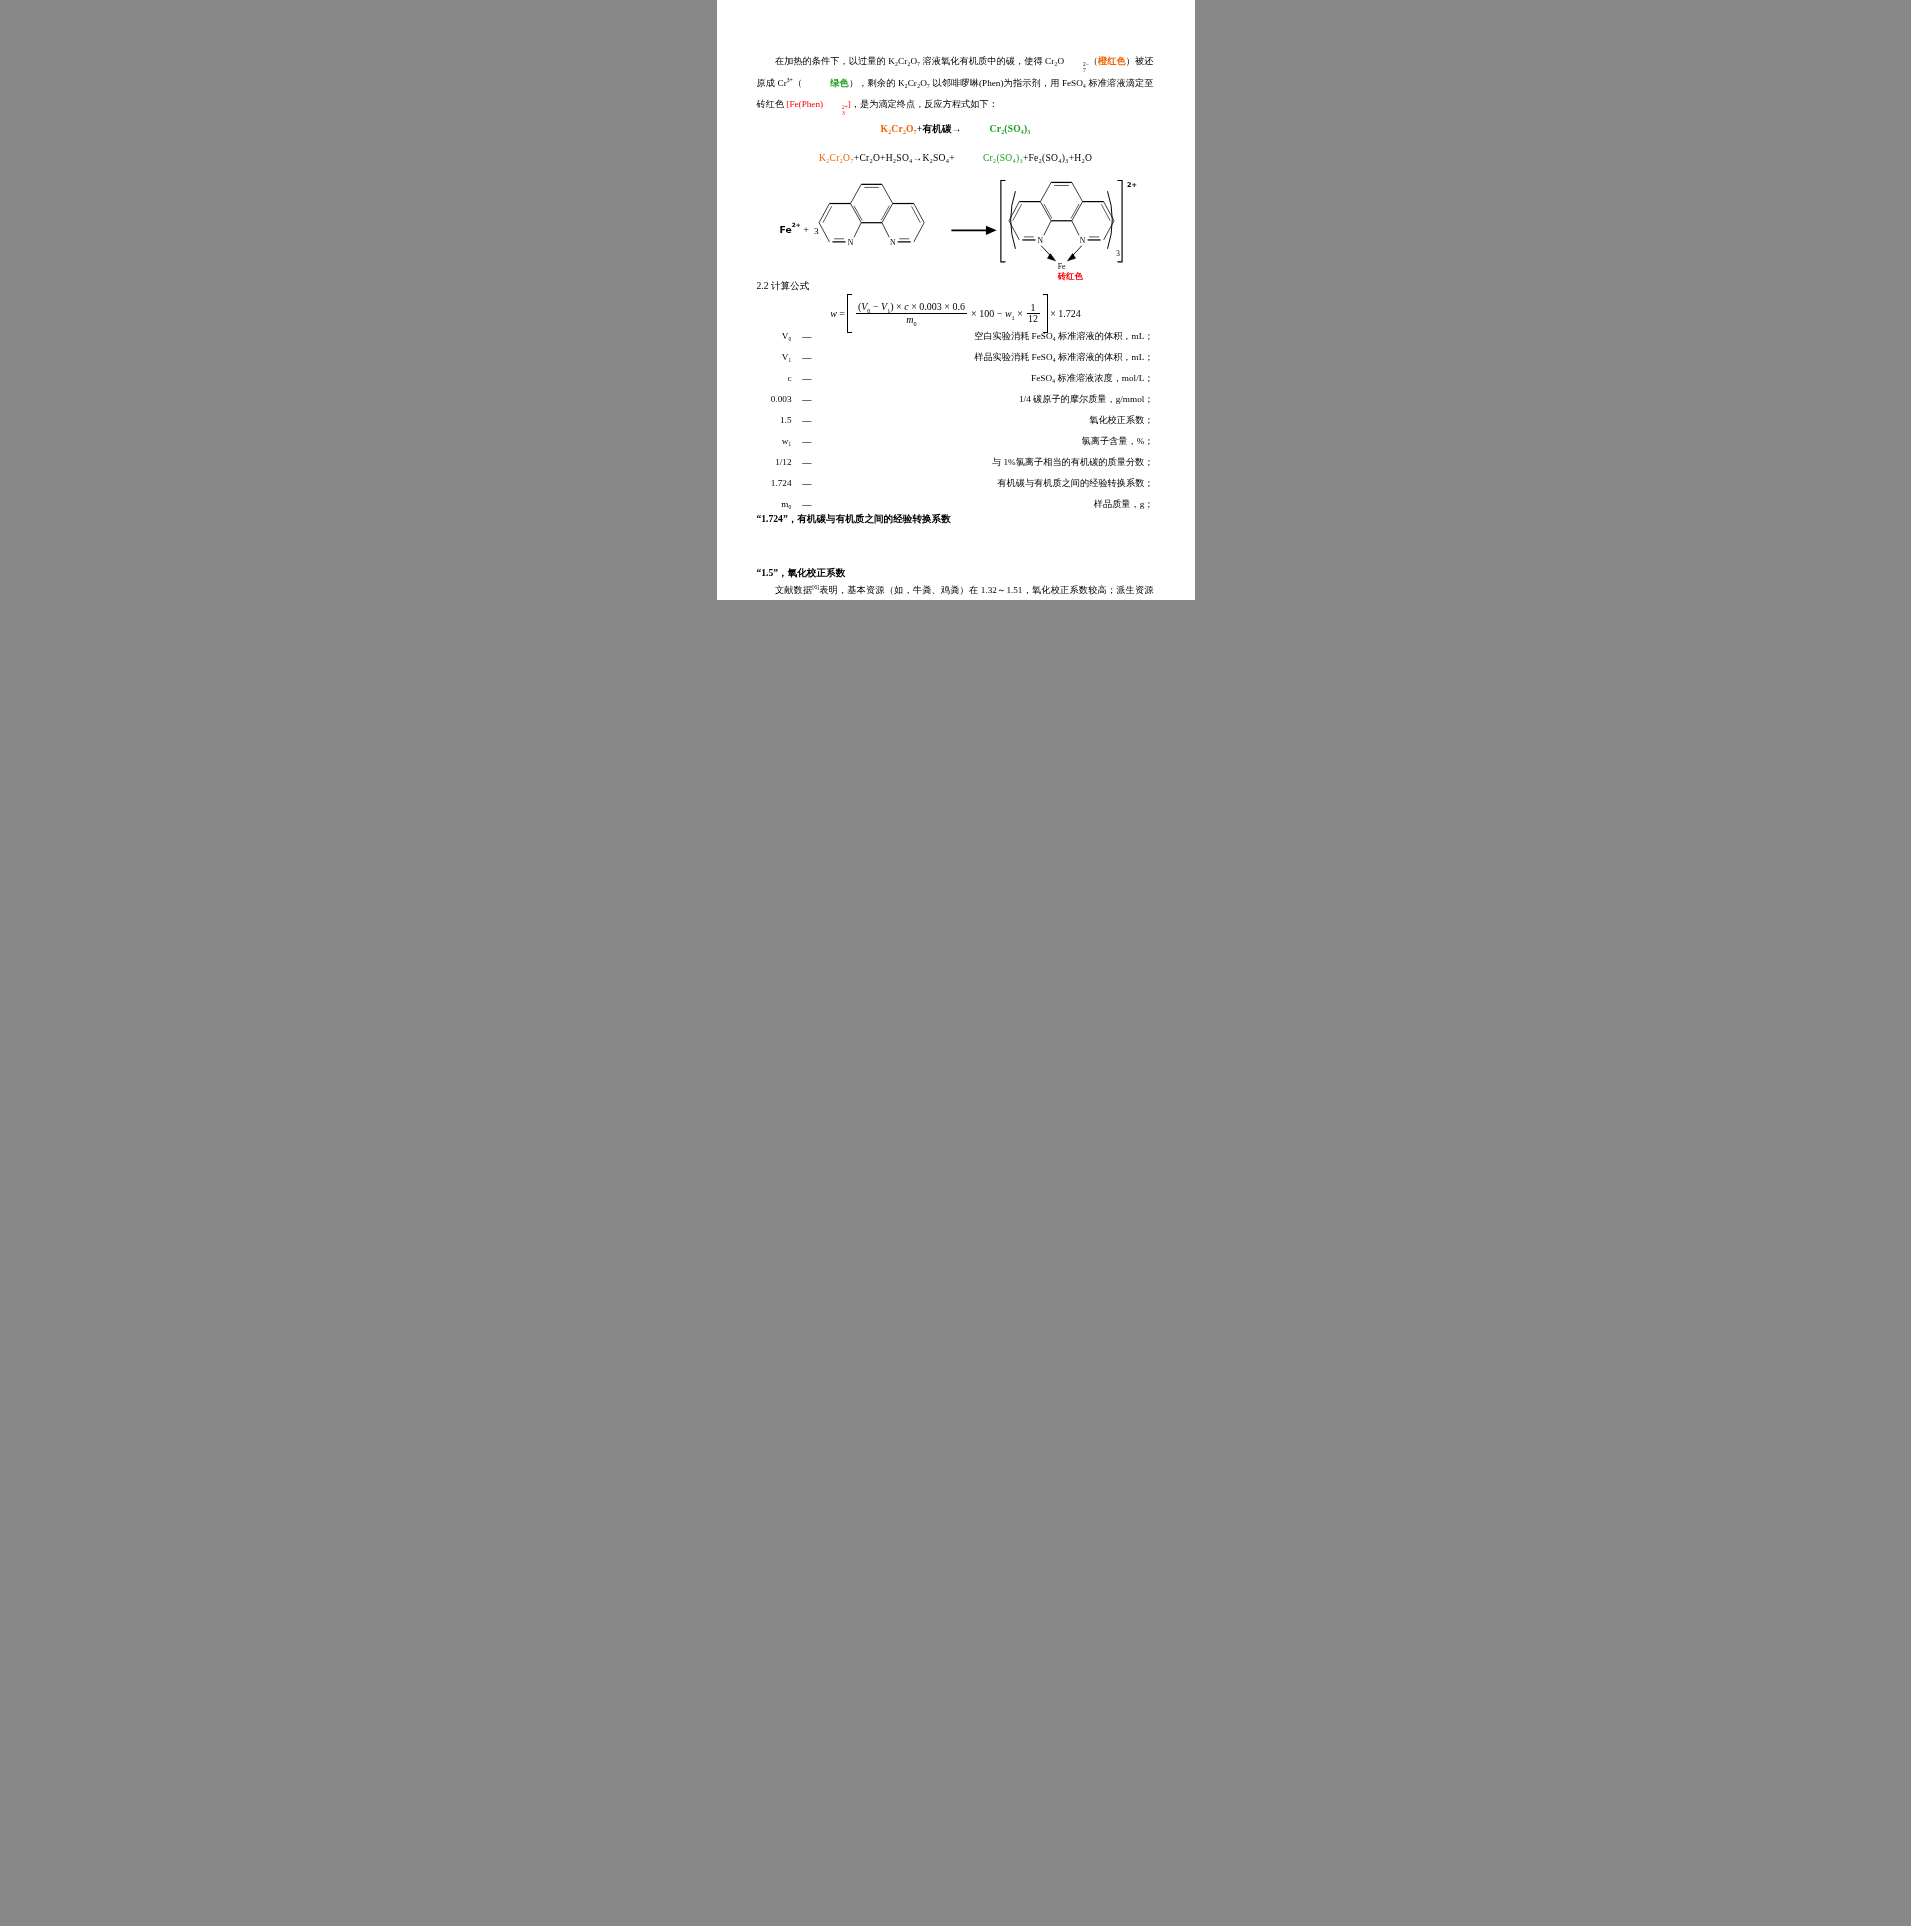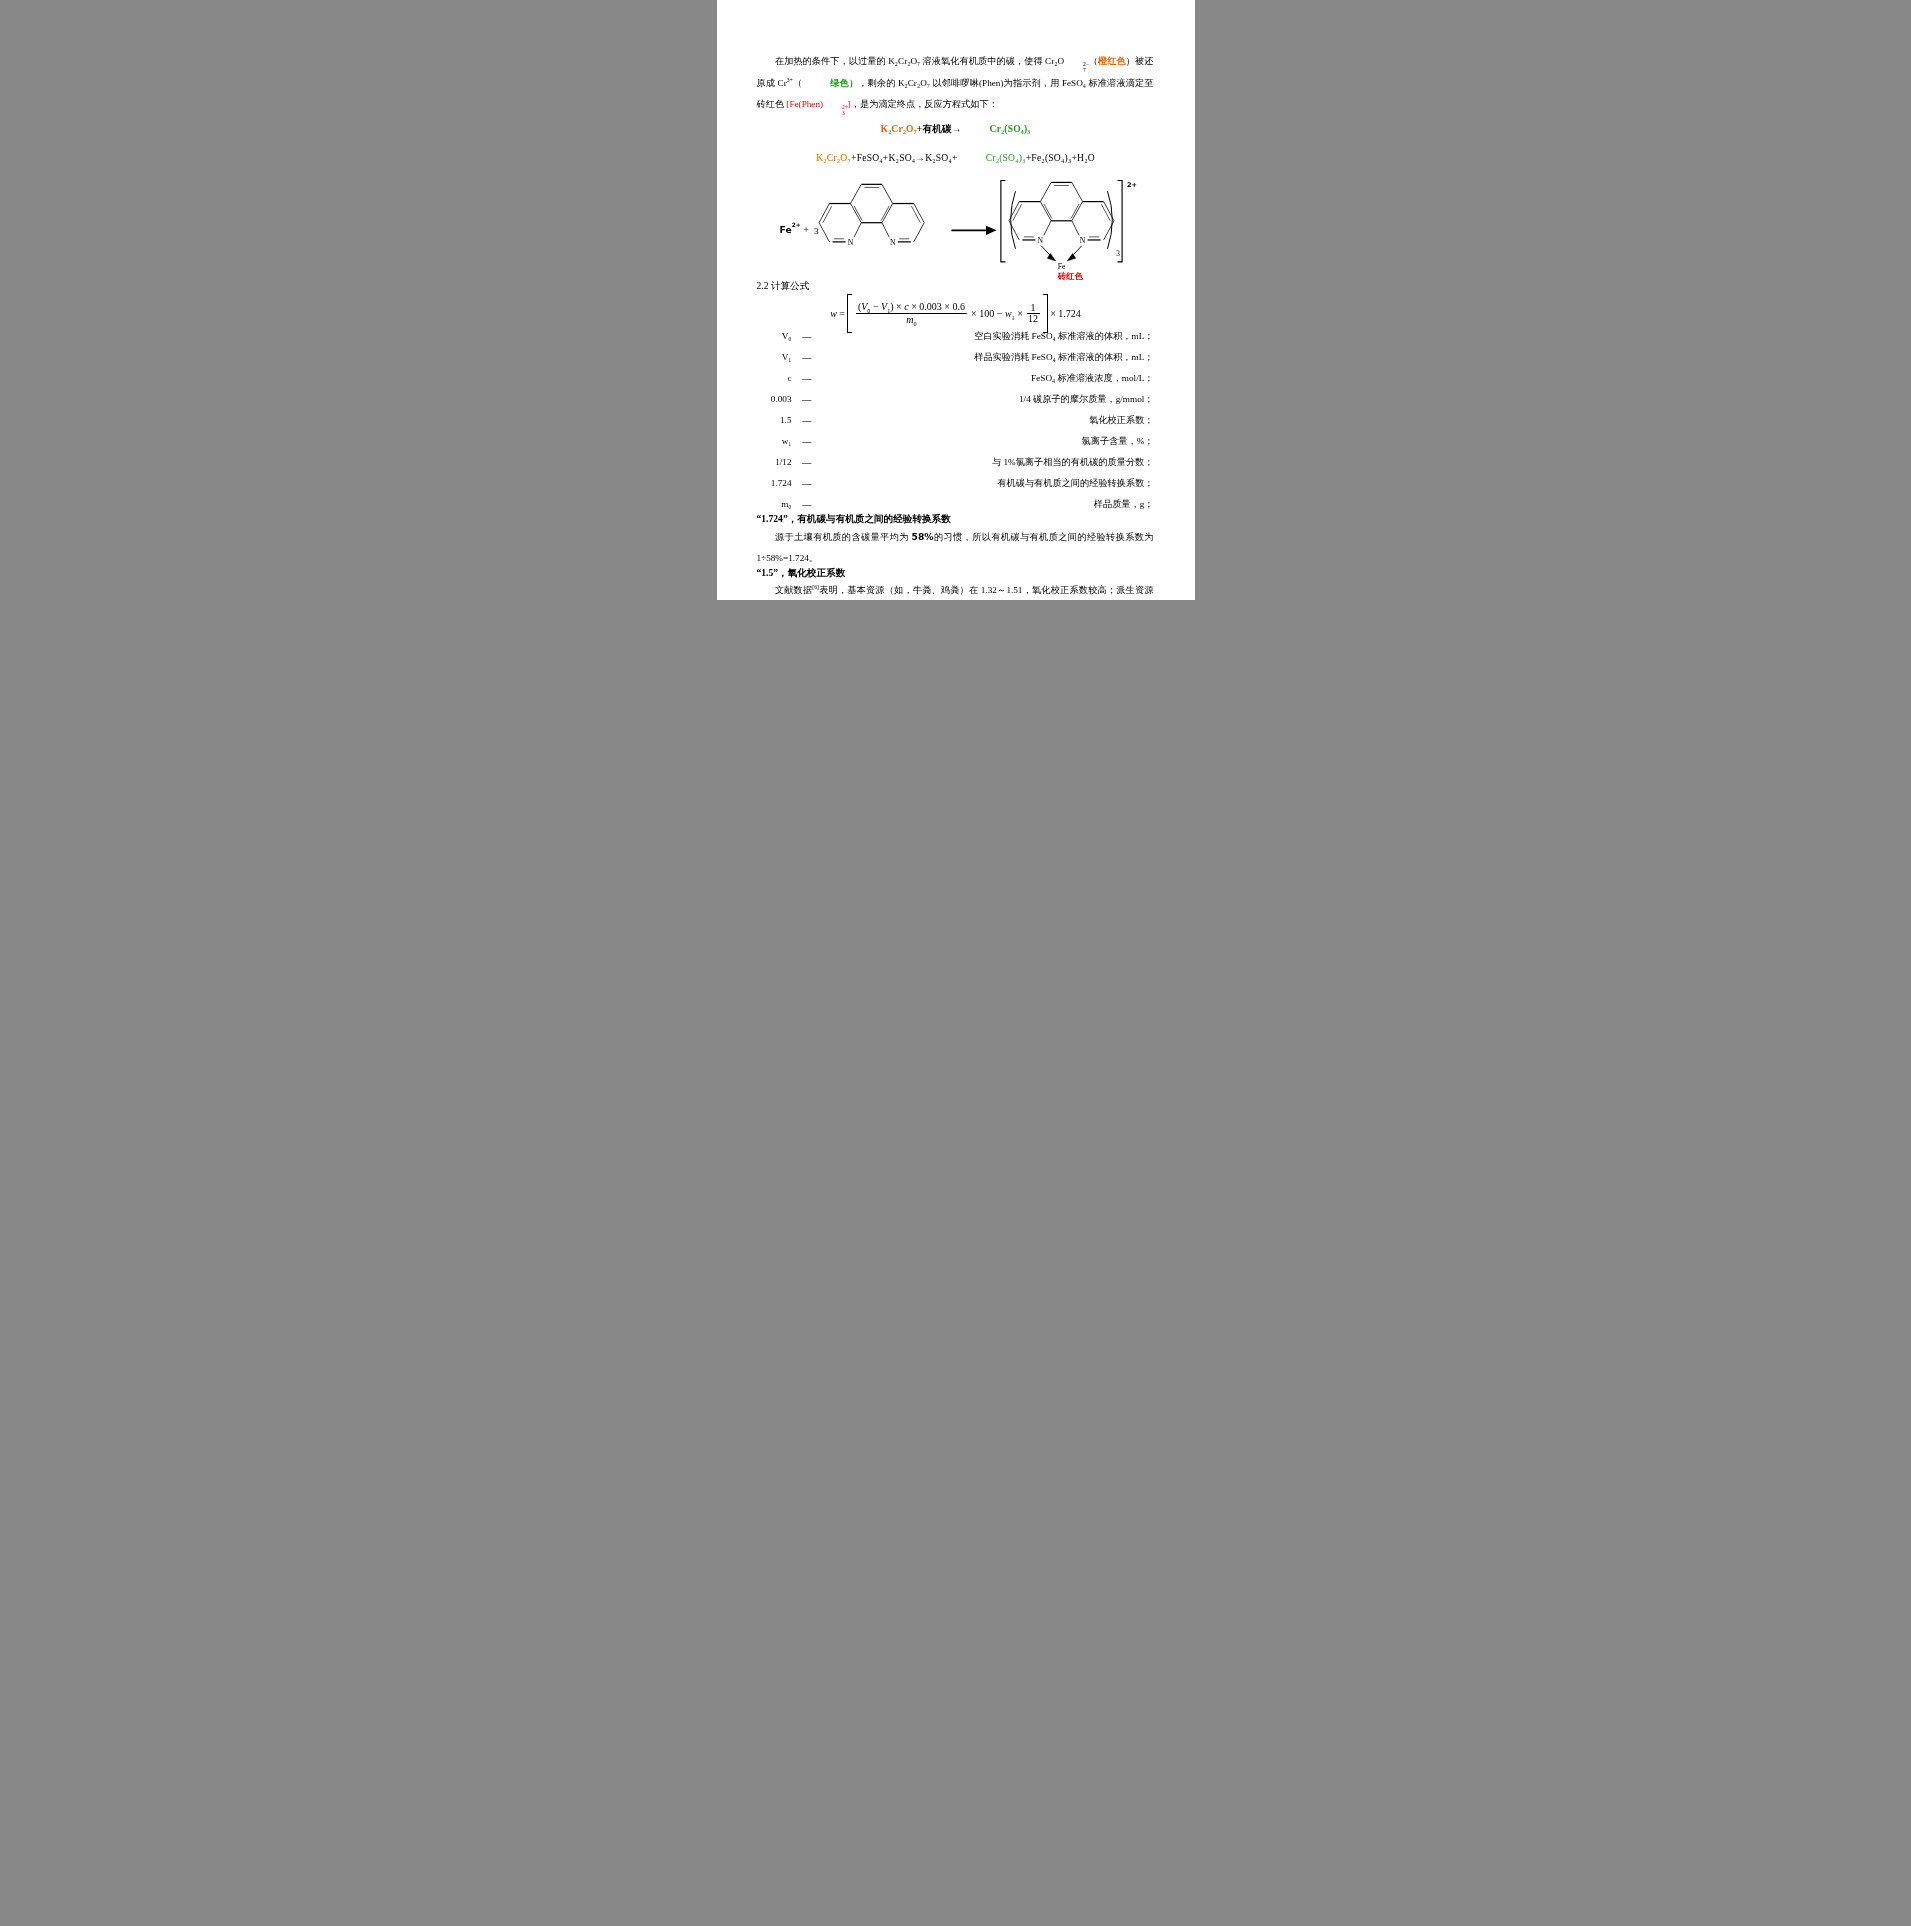--- a/index.html
+++ b/index.html
@@ -66,21 +66,21 @@
   <p class="abs body ind" style="top:51px"><span>在加热的条件下，以过量的 K₂Cr₂O₇ 溶液氧化有机质中的碳，使得 Cr₂O</span><span class="stack ">
         <span>2−</span>
         <span>7</span>
       </span><span>（</span><span class="o b">橙红色</span><span>）被还原成 Cr</span><span class="sup">3+</span><span>（</span><span class="g b">绿色</span><span>），剩余的 K₂Cr₂O₇ 以邻啡啰啉(Phen)为指示剂，用 FeSO₄ 标准溶液滴定至砖红色 </span><span class="r">[Fe(Phen)</span><span class="stack r">
         <span>2+</span>
         <span>3</span>
       </span><span class="r">]</span><span>，是为滴定终点，反应方程式如下：</span></p>
 
   <div class="abs eq" style="top:123px"><span class="o b">K₂Cr₂O₇</span><span class="b">+</span><span class="b">有机碳</span><span class="b">→</span><span class="g b">Cr₂(SO₄)₃</span></div>
 
-  <div class="abs eq" style="top:152px"><span class="o">K₂Cr₂O₇</span><span>+FeSO₄+K₂SO₄</span><span class="b">→</span><span>K₂SO₄+</span><span class="g">Cr₂(SO₄)₃</span><span>+Fe₂(SO₄)₃+H₂O</span></div>
+  <div class="abs eq" style="top:152px"><span class="o">K₂Cr₂O₇</span><span>+Cr₂O+H₂SO₄</span><span class="b">→</span><span>K₂SO₄+</span><span class="g">Cr₂(SO₄)₃</span><span>+Fe₂(SO₄)₃+H₂O</span></div>
 
   <svg class="abs" style="top:169px;left:0" width="478" height="112" viewBox="0 0 1240 292">
 
     <text x="160" y="168" font-size="24" class="sans">Fe</text>
     <text x="192" y="152" font-size="15" class="sans">2+</text>
     <text x="222" y="168" font-size="26">+</text>
     <text x="250" y="169" font-size="24">3</text>
 
     <g transform="translate(400,90)" stroke="#000" fill="none">
       <g stroke-width="2">
@@ -235,19 +235,18 @@
         <span class="deftext">有机碳与有机质之间的经验转换系数；</span>
       </div>
       <div class="defrow">
         <span class="defsym">m₀</span>
         <span class="defdash">—</span>
         <span class="deftext">样品质量，g；</span>
       </div>
     </div>
 
   <h3 class="abs sec" style="top:513px">“1.724”，有机碳与有机质之间的经验转换系数</h3>
-  <p class="abs body ind" style="top:526px"><span>源于土壤有机质的含碳量平均为 </span><span class="hl">58%</span><span>的习惯，所以有机碳与有机质之间的经验转换系数为 1÷58%=1.724。</span></p>
 
   <h3 class="abs sec" style="top:567px">“1.5”，氧化校正系数</h3>
   <p class="abs body ind" style="top:580px"><span>文献数据</span><span class="sup">[6]</span><span>表明，基本资源（如，牛粪、鸡粪）在 1.32～1.51，氧化校正系数较高；派生资源（如，草炭、沼渣）在 1.32～1.45，可利用资源（如，褐煤）在 1.35～1.47。</span></p>
 
 </div>
 
 
 </body></html>

